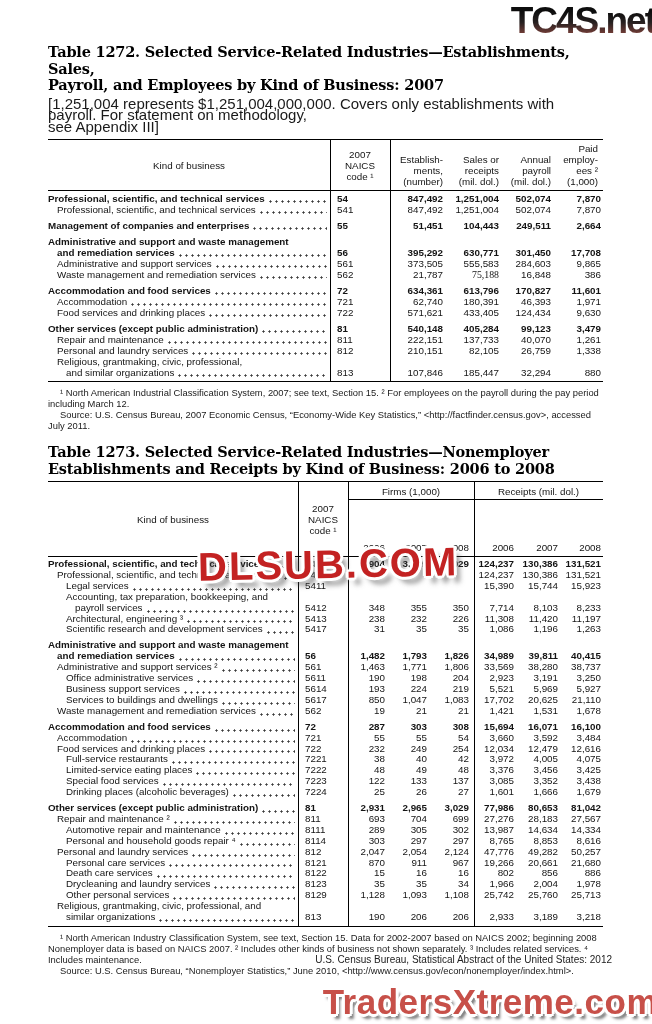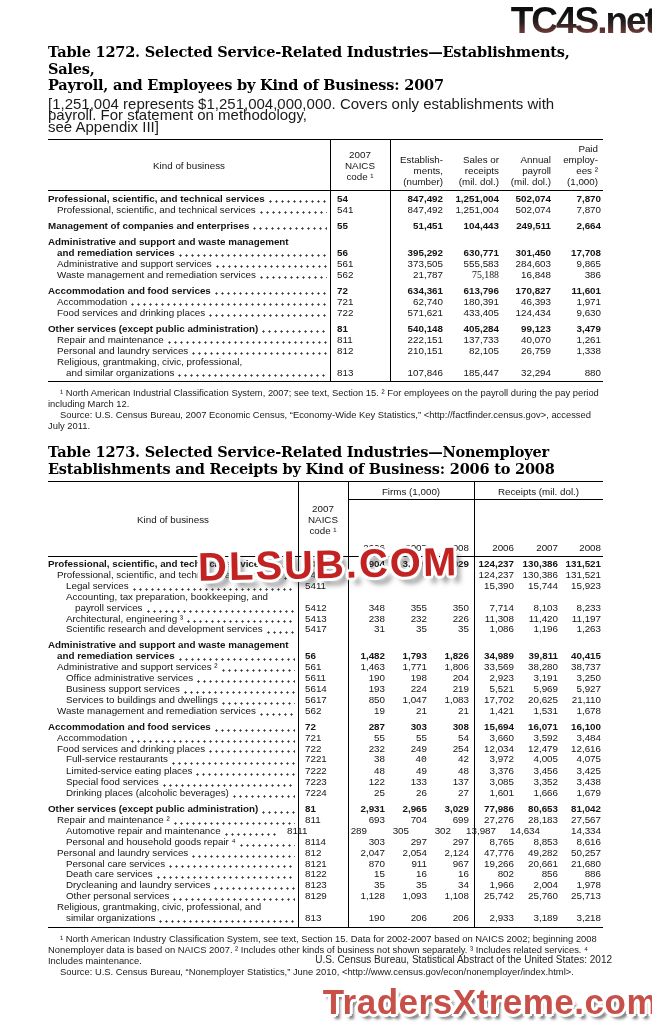--- a/index.html
+++ b/index.html
@@ -505,21 +505,21 @@
                 <span class="val" style="width: 44px;">12,479</span>
                 <span class="val last" style="width: 40px;">12,616</span>
               </div>
             </div>
             <div class="trow">
               <div class="mline">
                 <span class="lab" style="padding-left: 18px;">Full-service restaurants</span>
                 <span class="dots"></span>
                 <span class="codec" style="width: 50px;">7221</span>
                 <span class="val" style="width: 42px;">38</span>
-                <span class="val" style="width: 42px; font-family: Liberation Mono, monospace;">40</span>
+                <span class="val" style="width: 42px;">40</span>
                 <span class="val" style="width: 42px;">42</span>
                 <span class="val" style="width: 45px;">3,972</span>
                 <span class="val" style="width: 44px;">4,005</span>
                 <span class="val last" style="width: 40px;">4,075</span>
               </div>
             </div>
             <div class="trow">
               <div class="mline">
                 <span class="lab" style="padding-left: 18px;">Limited-service eating places</span>
                 <span class="dots"></span>
@@ -587,21 +587,21 @@
             <div class="trow">
               <div class="mline">
                 <span class="lab" style="padding-left: 18px;">Automotive repair and maintenance</span>
                 <span class="dots"></span>
                 <span class="codec" style="width: 50px;">8111</span>
                 <span class="val" style="width: 42px;">289</span>
                 <span class="val" style="width: 42px;">305</span>
                 <span class="val" style="width: 42px;">302</span>
                 <span class="val" style="width: 45px;">13,987</span>
                 <span class="val" style="width: 44px;">14,634</span>
-                <span class="val last" style="width: 40px; margin-left: 18px;">14,334</span>
+                <span class="val last" style="width: 40px;">14,334</span>
               </div>
             </div>
             <div class="trow">
               <div class="mline">
                 <span class="lab" style="padding-left: 18px;">Personal and household goods repair ⁴</span>
                 <span class="dots"></span>
                 <span class="codec" style="width: 50px;">8114</span>
                 <span class="val" style="width: 42px;">303</span>
                 <span class="val" style="width: 42px;">297</span>
                 <span class="val" style="width: 42px;">297</span>

